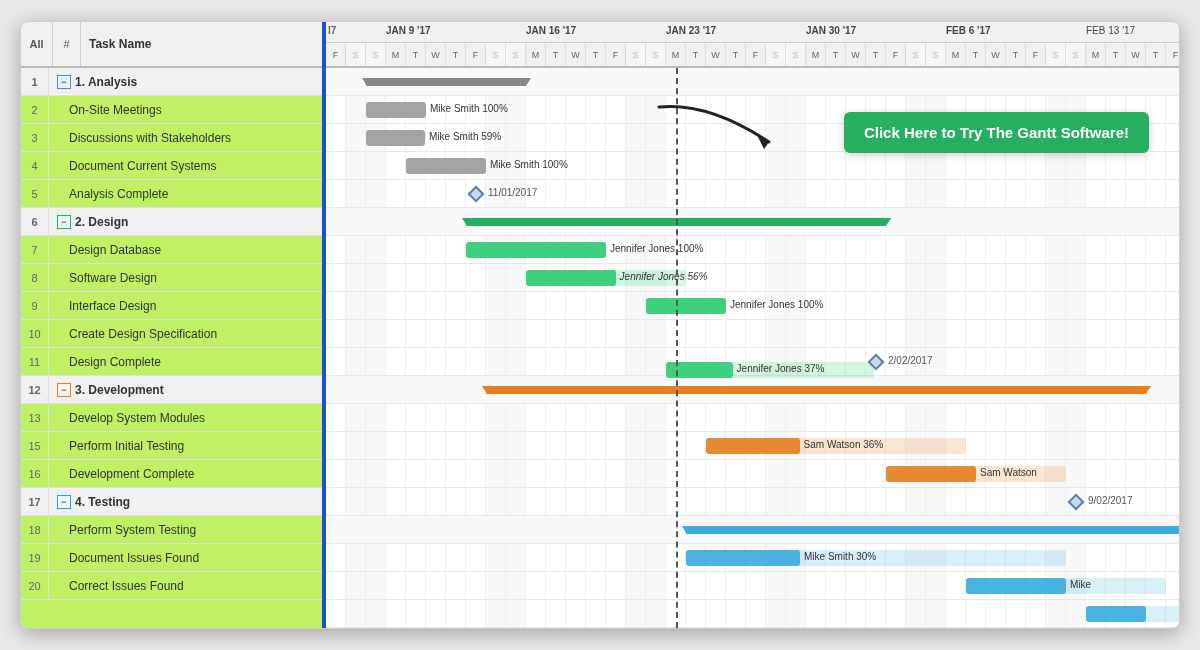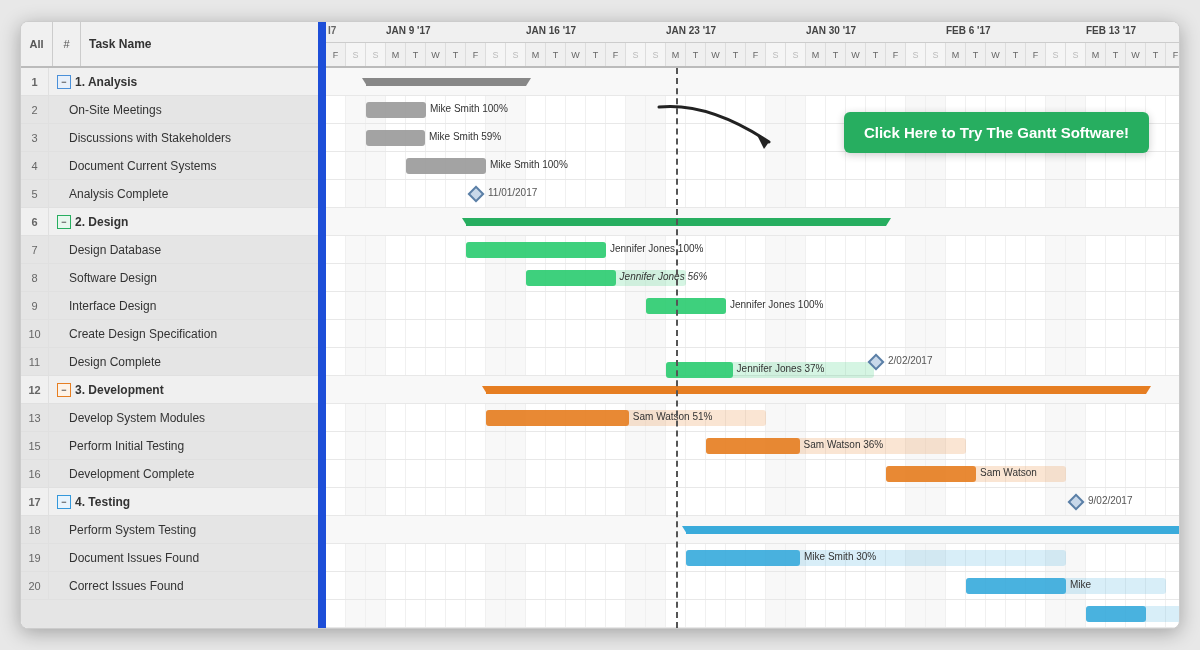--- a/index.html
+++ b/index.html
@@ -23,22 +23,22 @@
     .gantt-container {
       display: flex;
       width: 100%;
       font-size: 12px;
       color: #333;
     }
     
     .task-list {
       width: 305px;
       min-width: 305px;
-      border-right: 8px solid #1d4ed8;
-      background: #e5e5e5;
+      border-right: 4px solid #1d4ed8;
+      background: #bef264;
     }
     .task-list-header {
       display: flex;
       border-bottom: 2px solid #bbb;
       background: #f0f0f0;
       height: 46px;
       align-items: center;
     }
     .col-all {
       width: 32px;
@@ -285,21 +285,21 @@
 
       <div class="chart-header" id="chartHeader" style="position: relative; height: 46px; overflow: hidden;">
           <div style="position:absolute;top:0;left:0;right:0;bottom:0;display:flex;flex-direction:column;">
             <div style="height:22px;position:relative;background:#f0f0f0;border-bottom:1px solid #ccc;padding-left:8px;">
               <span style="position:absolute;left:2px;top:3px;font-size:10px;font-weight:bold;color:#666;">I7</span>
               <span style="position:absolute;left:60px;top:3px;font-size:10px;font-weight:bold;color:#444;">JAN 9 '17</span>
               <span style="position:absolute;left:200px;top:3px;font-size:10px;font-weight:bold;color:#444;">JAN 16 '17</span>
               <span style="position:absolute;left:340px;top:3px;font-size:10px;font-weight:bold;color:#444;">JAN 23 '17</span>
               <span style="position:absolute;left:480px;top:3px;font-size:10px;font-weight:bold;color:#444;">JAN 30 '17</span>
               <span style="position:absolute;left:620px;top:3px;font-size:10px;font-weight:bold;color:#444;">FEB 6 '17</span>
-              <span style="position:absolute;left:760px;top:3px;font-size:10px;font-weight:bold;color:#444;text-align:right;">FEB 13 '17</span>
+              <span style="position:absolute;left:760px;top:3px;font-size:10px;font-weight:normal;color:#444;text-align:right;">FEB 13 '17</span>
             </div>
             <div style="height:24px;display:flex;align-items:center;background:#f0f0f0;">
               <div style="width:20px;min-width:20px;height:100%;display:flex;align-items:center;justify-content:center;font-size:9px;color:#666;border-right:1px solid #ddd;background:transparent;">F</div>
               <div style="width:20px;min-width:20px;height:100%;display:flex;align-items:center;justify-content:center;font-size:9px;color:#bbb;border-right:1px solid #ddd;background:#f5f5f5;">S</div>
               <div style="width:20px;min-width:20px;height:100%;display:flex;align-items:center;justify-content:center;font-size:9px;color:#bbb;border-right:1px solid #ddd;background:#f5f5f5;">S</div>
               <div style="width:20px;min-width:20px;height:100%;display:flex;align-items:center;justify-content:center;font-size:9px;color:#666;border-right:1px solid #ddd;background:transparent;">M</div>
               <div style="width:20px;min-width:20px;height:100%;display:flex;align-items:center;justify-content:center;font-size:9px;color:#666;border-right:1px solid #ddd;background:transparent;">T</div>
               <div style="width:20px;min-width:20px;height:100%;display:flex;align-items:center;justify-content:center;font-size:9px;color:#666;border-right:1px solid #ddd;background:transparent;">W</div>
               <div style="width:20px;min-width:20px;height:100%;display:flex;align-items:center;justify-content:center;font-size:9px;color:#666;border-right:1px solid #ddd;background:transparent;">T</div>
               <div style="width:20px;min-width:20px;height:100%;display:flex;align-items:center;justify-content:center;font-size:9px;color:#666;border-right:1px solid #ddd;background:transparent;">F</div>
@@ -441,24 +441,20 @@
           </div>
           <div style="position:absolute;left:340px;top:258px;width:208px;height:16px;border-radius:3px;background:#2ecc7133;overflow:visible;margin-top:36px;">
             <div style="width:66.6px;height:100%;background:#2ecc71;border-radius:3px;opacity:0.9;"></div>
             <span style="position:absolute;left:70.6px;top:1px;white-space:nowrap;font-size:10px;color:#333;">Jennifer Jones  37%</span>
           </div>
           <div style="position:absolute;left:544px;top:288px;width:12px;height:12px;transform:rotate(45deg);border:2px solid #5b7fa6;background:#c8d8ea;"></div>
           <span style="position:absolute;left:562px;top:287px;font-size:10px;color:#555;white-space:nowrap;">2/02/2017</span>
           <div style="position:absolute;left:160px;top:318px;width:660px;height:8px;background:#e67e22;"></div>
           <div style="position:absolute;left:156px;top:318px;width:0;height:0;border-top:8px solid #e67e22;border-left:5px solid transparent;"></div>
           <div style="position:absolute;left:820px;top:318px;width:0;height:0;border-top:8px solid #e67e22;border-right:5px solid transparent;"></div>
-          <div style="position:absolute;left:160px;top:342px;width:280px;height:16px;border-radius:3px;background:#e67e2233;overflow:visible;">
-            <div style="width:142.8px;height:100%;background:#e67e22;border-radius:3px;opacity:0.9;"></div>
-            <span style="position:absolute;left:146.8px;top:1px;white-space:nowrap;font-size:10px;color:#333;">Sam Watson  51%</span>
-          </div>
           <div style="position:absolute;left:380px;top:370px;width:260px;height:16px;border-radius:3px;background:#e67e2233;overflow:visible;">
             <div style="width:93.6px;height:100%;background:#e67e22;border-radius:3px;opacity:0.9;"></div>
             <span style="position:absolute;left:97.6px;top:1px;white-space:nowrap;font-size:10px;color:#333;">Sam Watson  36%</span>
           </div>
           <div style="position:absolute;left:560px;top:398px;width:180px;height:16px;border-radius:3px;background:#e67e2233;overflow:visible;">
             <div style="width:90px;height:100%;background:#e67e22;border-radius:3px;opacity:0.9;"></div>
             <span style="position:absolute;left:94px;top:1px;white-space:nowrap;font-size:10px;color:#333;">Sam Watson</span>
           </div>
           <div style="position:absolute;left:744px;top:428px;width:12px;height:12px;transform:rotate(45deg);border:2px solid #5b7fa6;background:#c8d8ea;"></div>
           <span style="position:absolute;left:762px;top:427px;font-size:10px;color:#555;white-space:nowrap;">9/02/2017</span>

